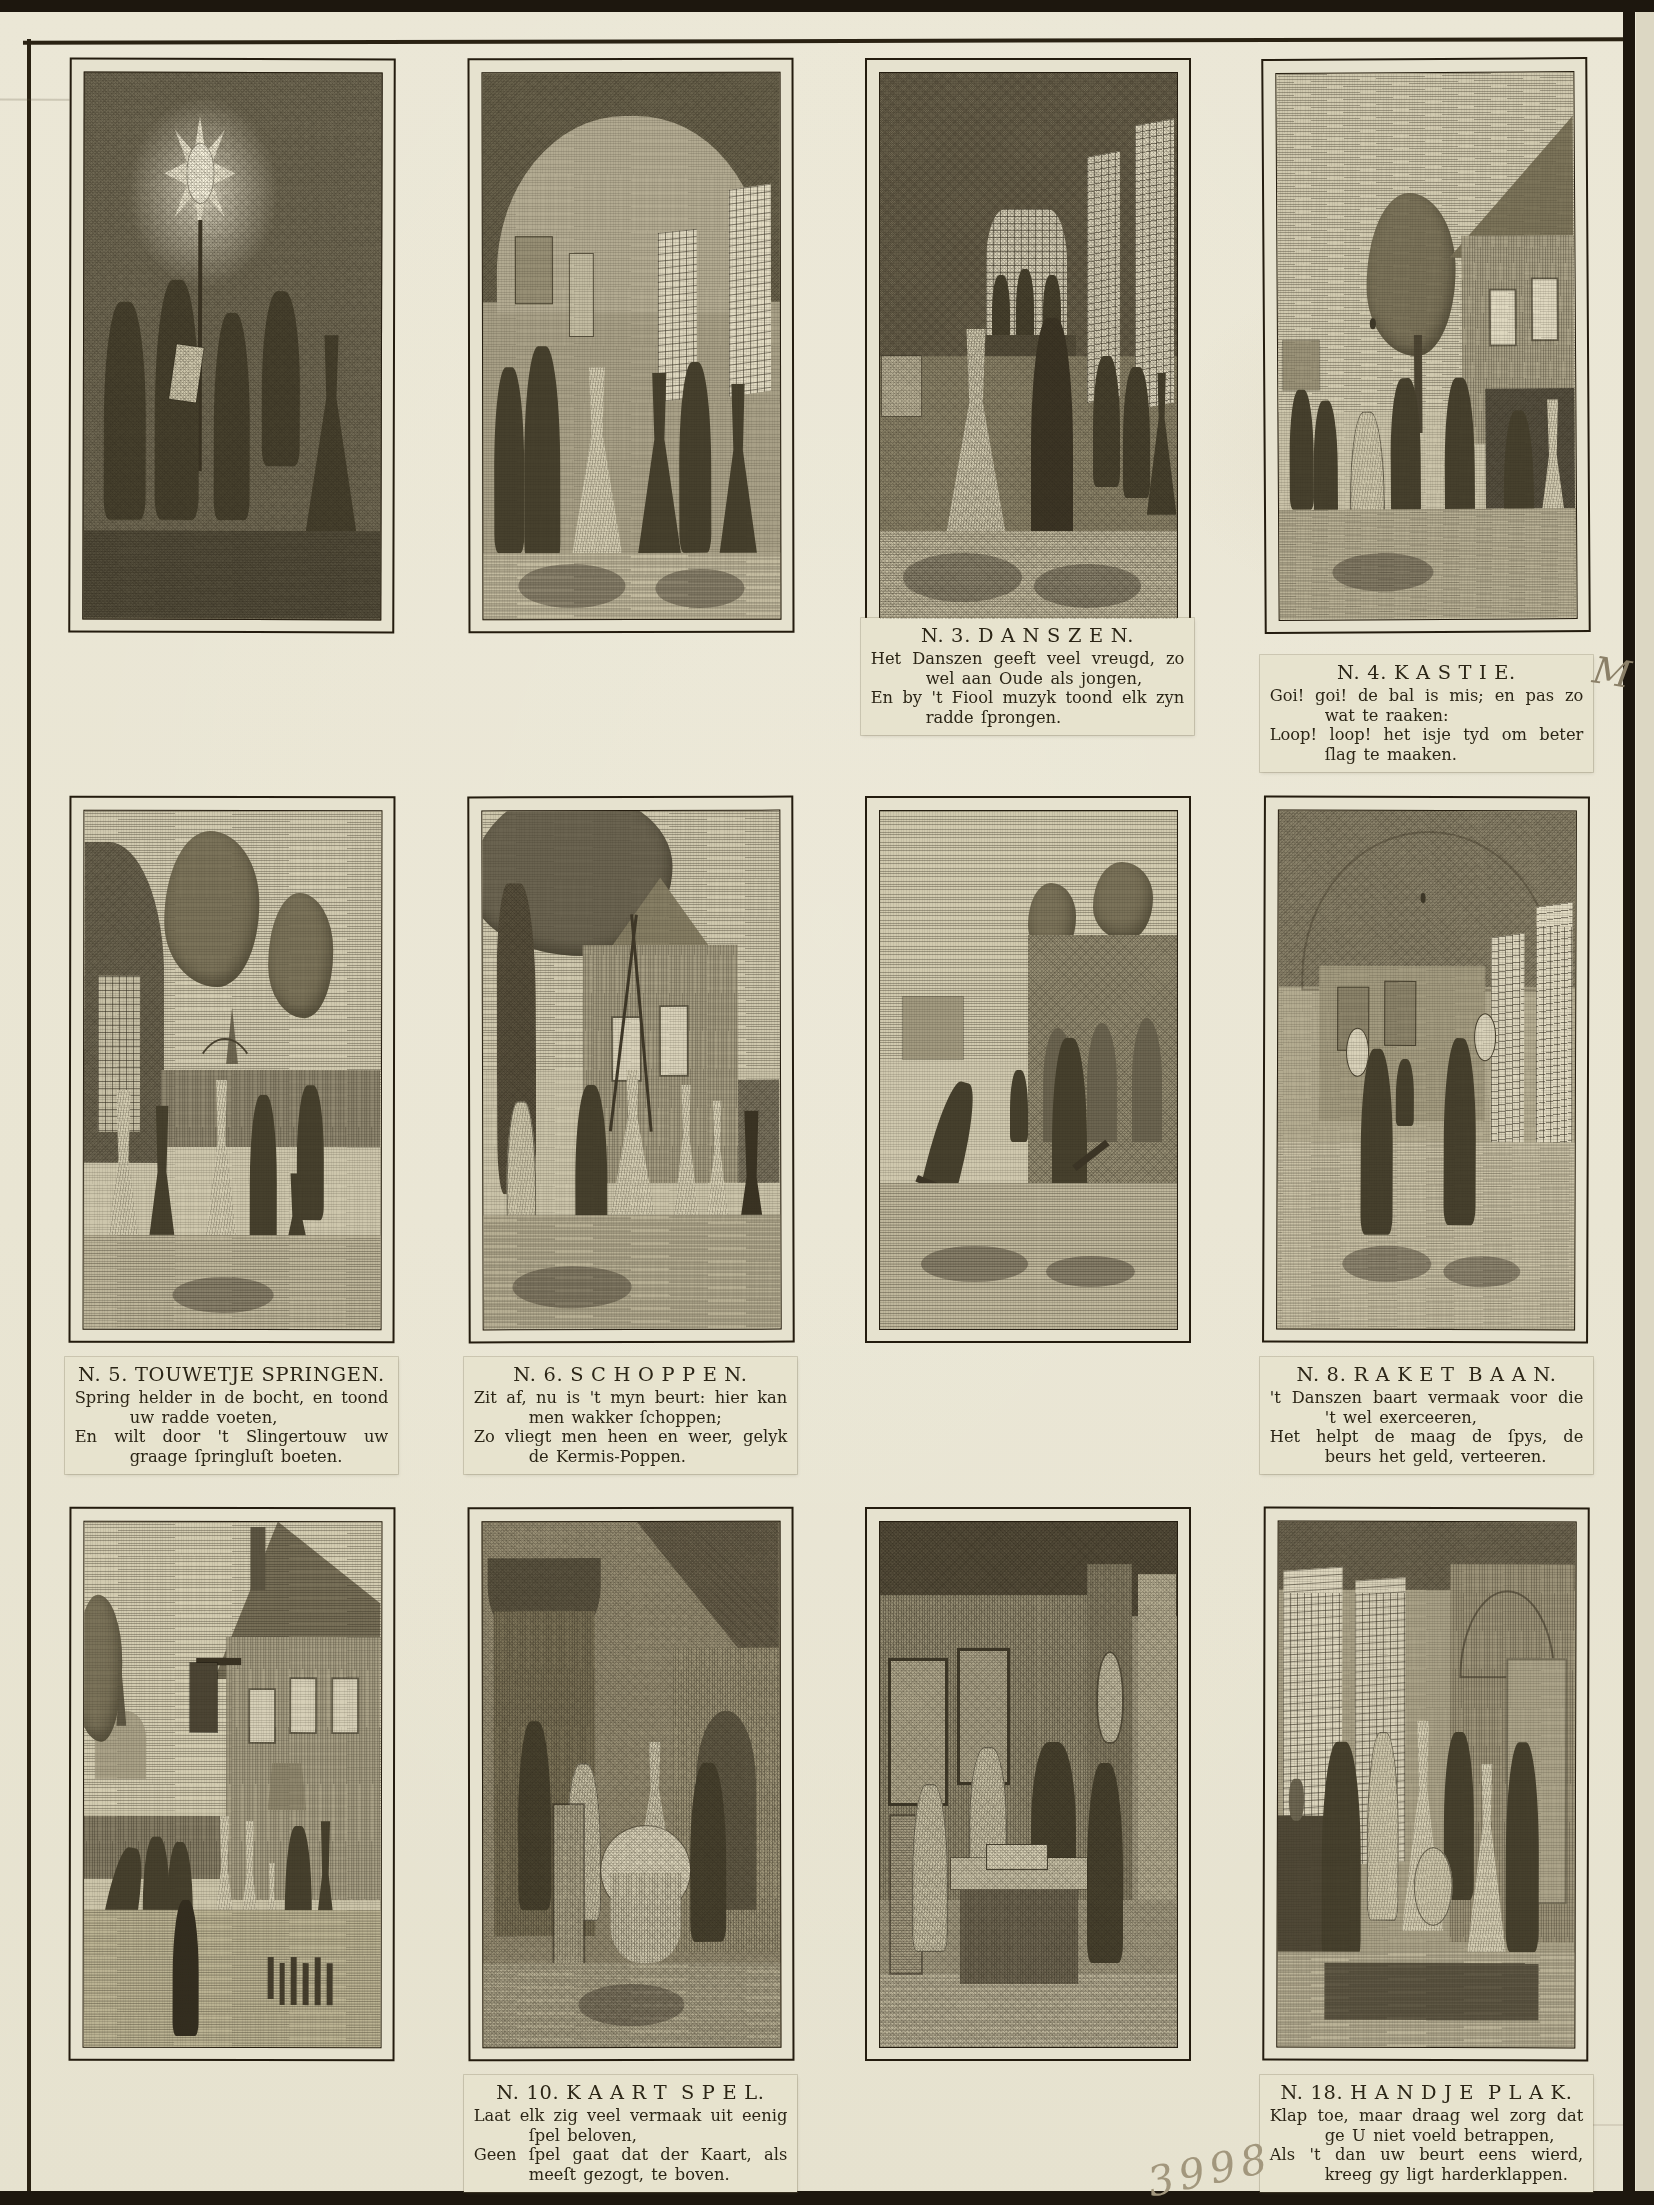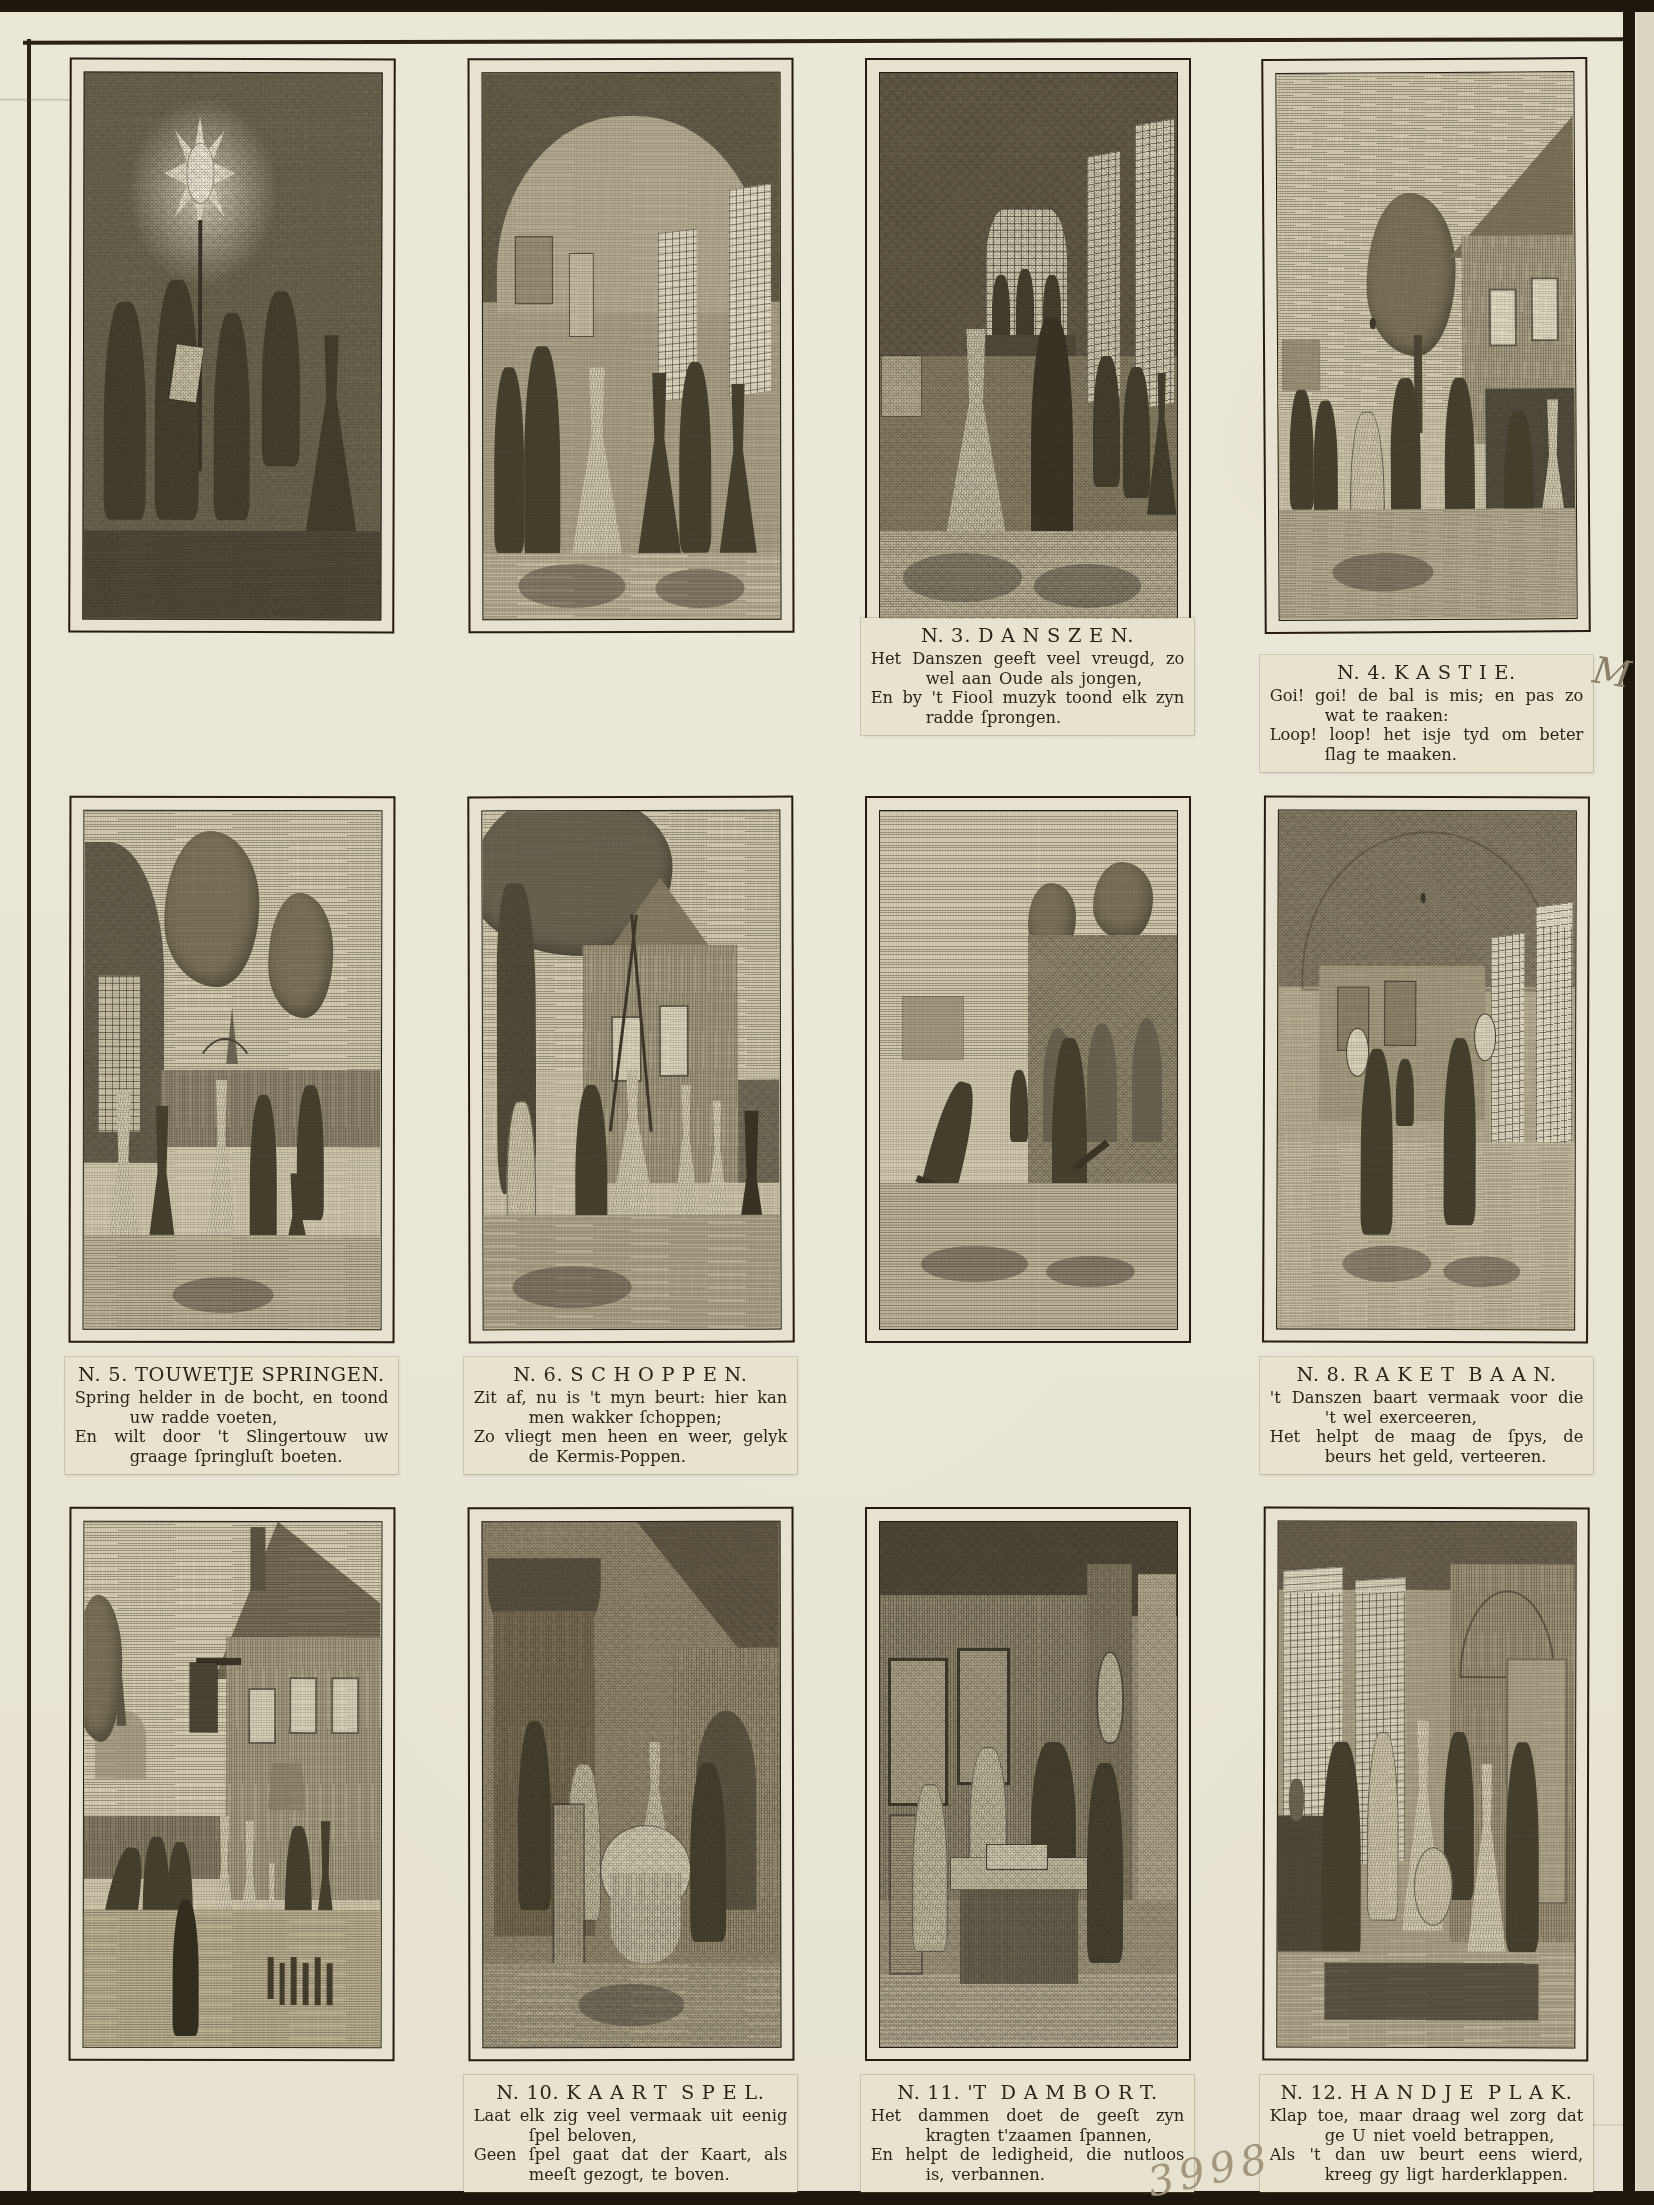--- a/index.html
+++ b/index.html
@@ -366,26 +366,21 @@
       <div class="el hh" style="left:0;top:82%;width:100%;height:18%;background-color:#b9b196"></div>
       <div class="el hh" style="left:16%;top:84%;width:72%;height:11%;background-color:#5e5744"></div>
     </div>
   </div>
 
   <div class="caption" style="left:464px;top:2075px;width:333px">
     <div class="cap-head"><span>N. 10.</span> <span>K A A R T  S P E L.</span></div>
     <div class="verse">Laat elk zig veel vermaak uit eenig ſpel beloven,</div>
     <div class="verse">Geen ſpel gaat dat der Kaart, als meeſt gezogt, te boven.</div>
   </div>
-  <div class="caption" style="left:861px;top:2075px;width:333px">
-    <div class="cap-head"><span>N. 11.</span> <span>'T  D A M B O R T.</span></div>
-    <div class="verse">Het dammen doet de geeſt zyn kragten t'zaamen ſpannen,</div>
-    <div class="verse">En helpt de ledigheid, die nutloos is, verbannen.</div>
-  </div>
   <div class="caption" style="left:1260px;top:2075px;width:333px">
-    <div class="cap-head"><span>N. 12.</span> <span>H A N D J E  P L A K.</span></div>
+    <div class="cap-head"><span>N. 18.</span> <span>H A N D J E  P L A K.</span></div>
     <div class="verse">Klap toe, maar draag wel zorg dat ge U niet voeld betrappen,</div>
     <div class="verse">Als 't dan uw beurt eens wierd, kreeg gy ligt harderklappen.</div>
   </div>
   <div class="hw" style="left:1147px;top:2146px;font-size:41px;color:#a2977d;transform:rotate(-12deg);letter-spacing:5.3px">3998</div>
 
 </div>
 
 
 </body></html>

